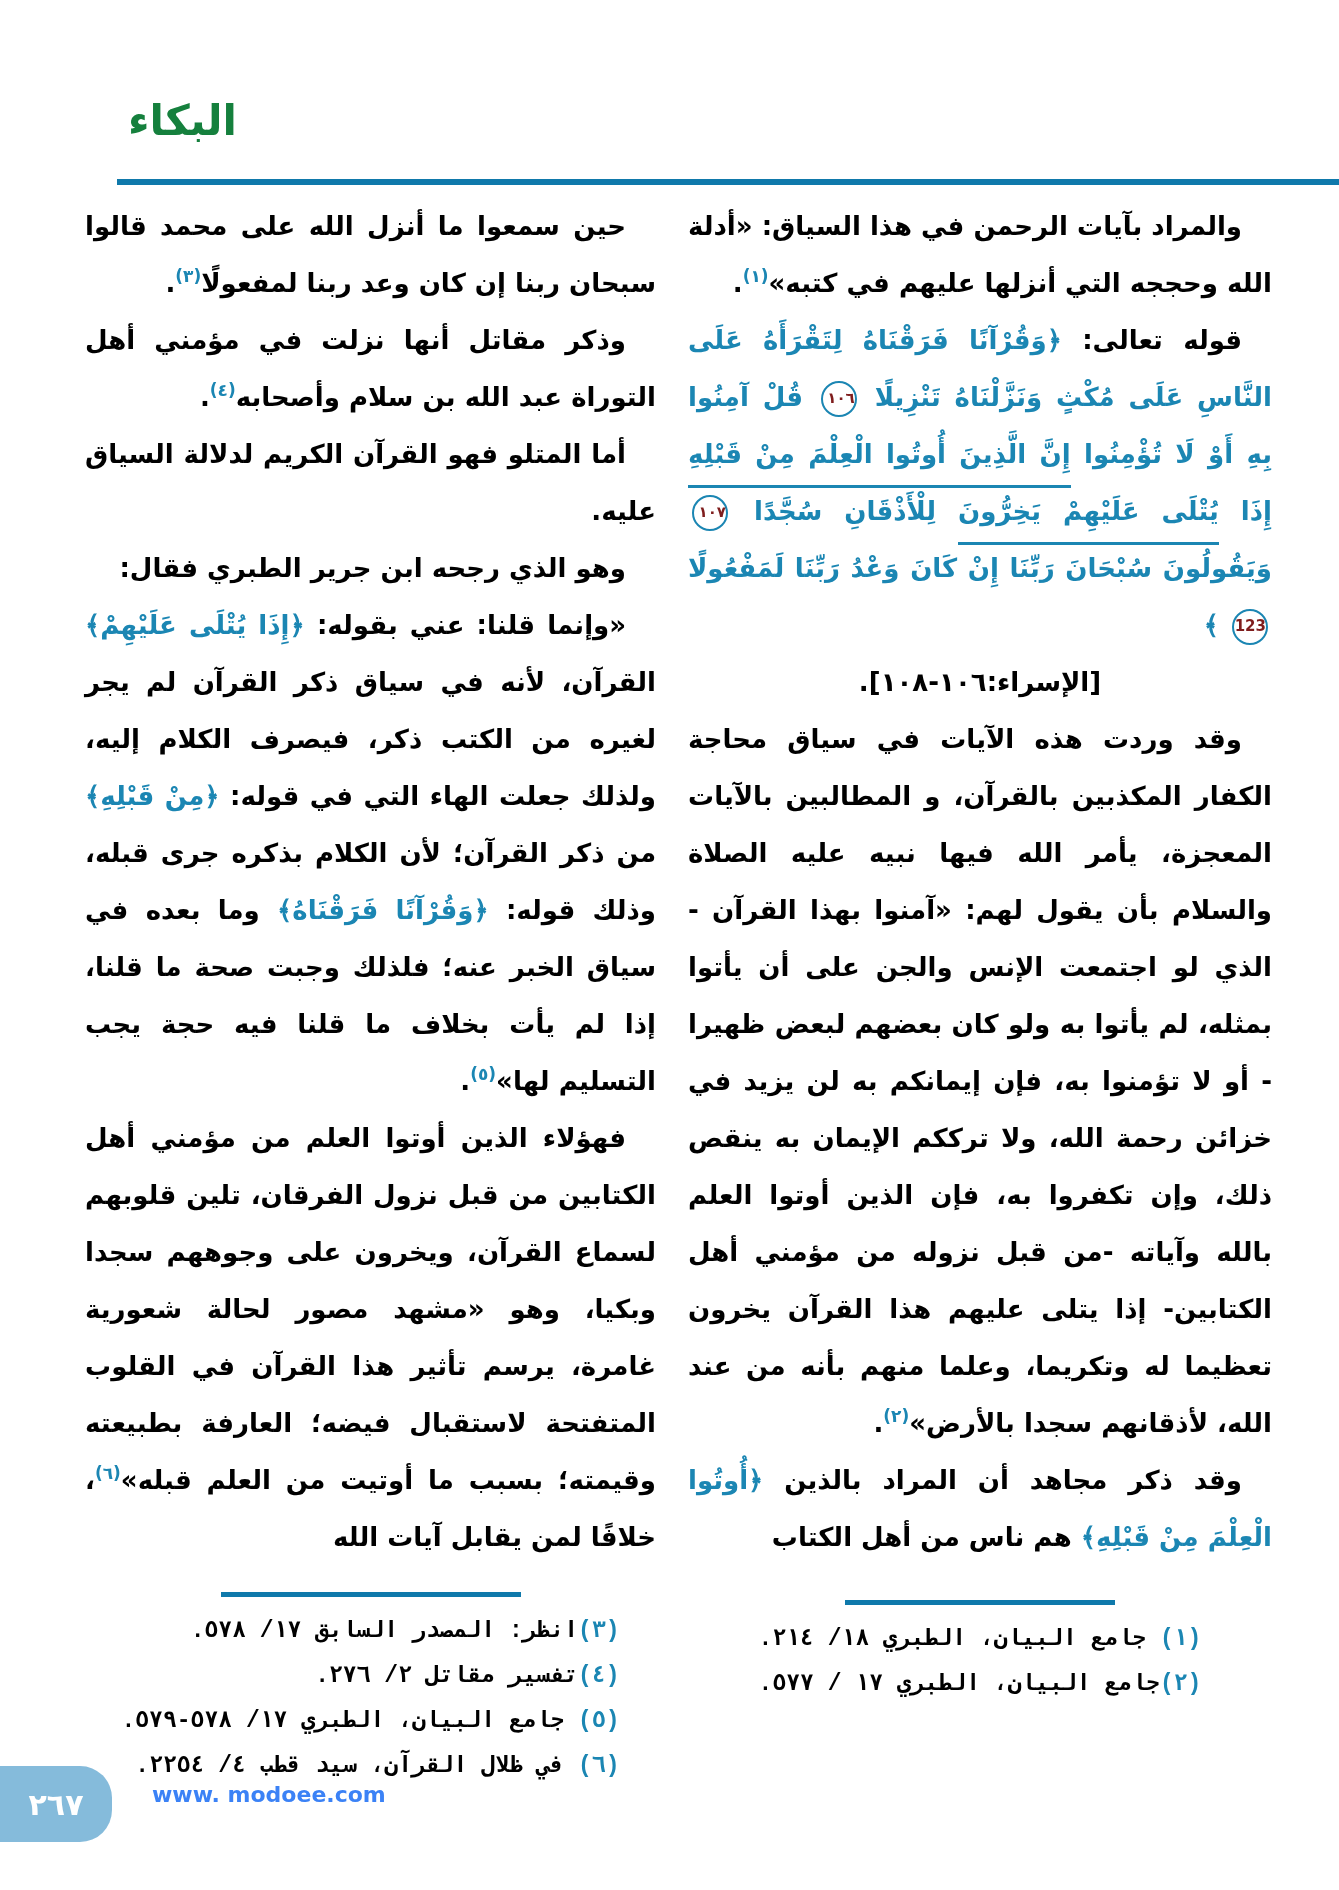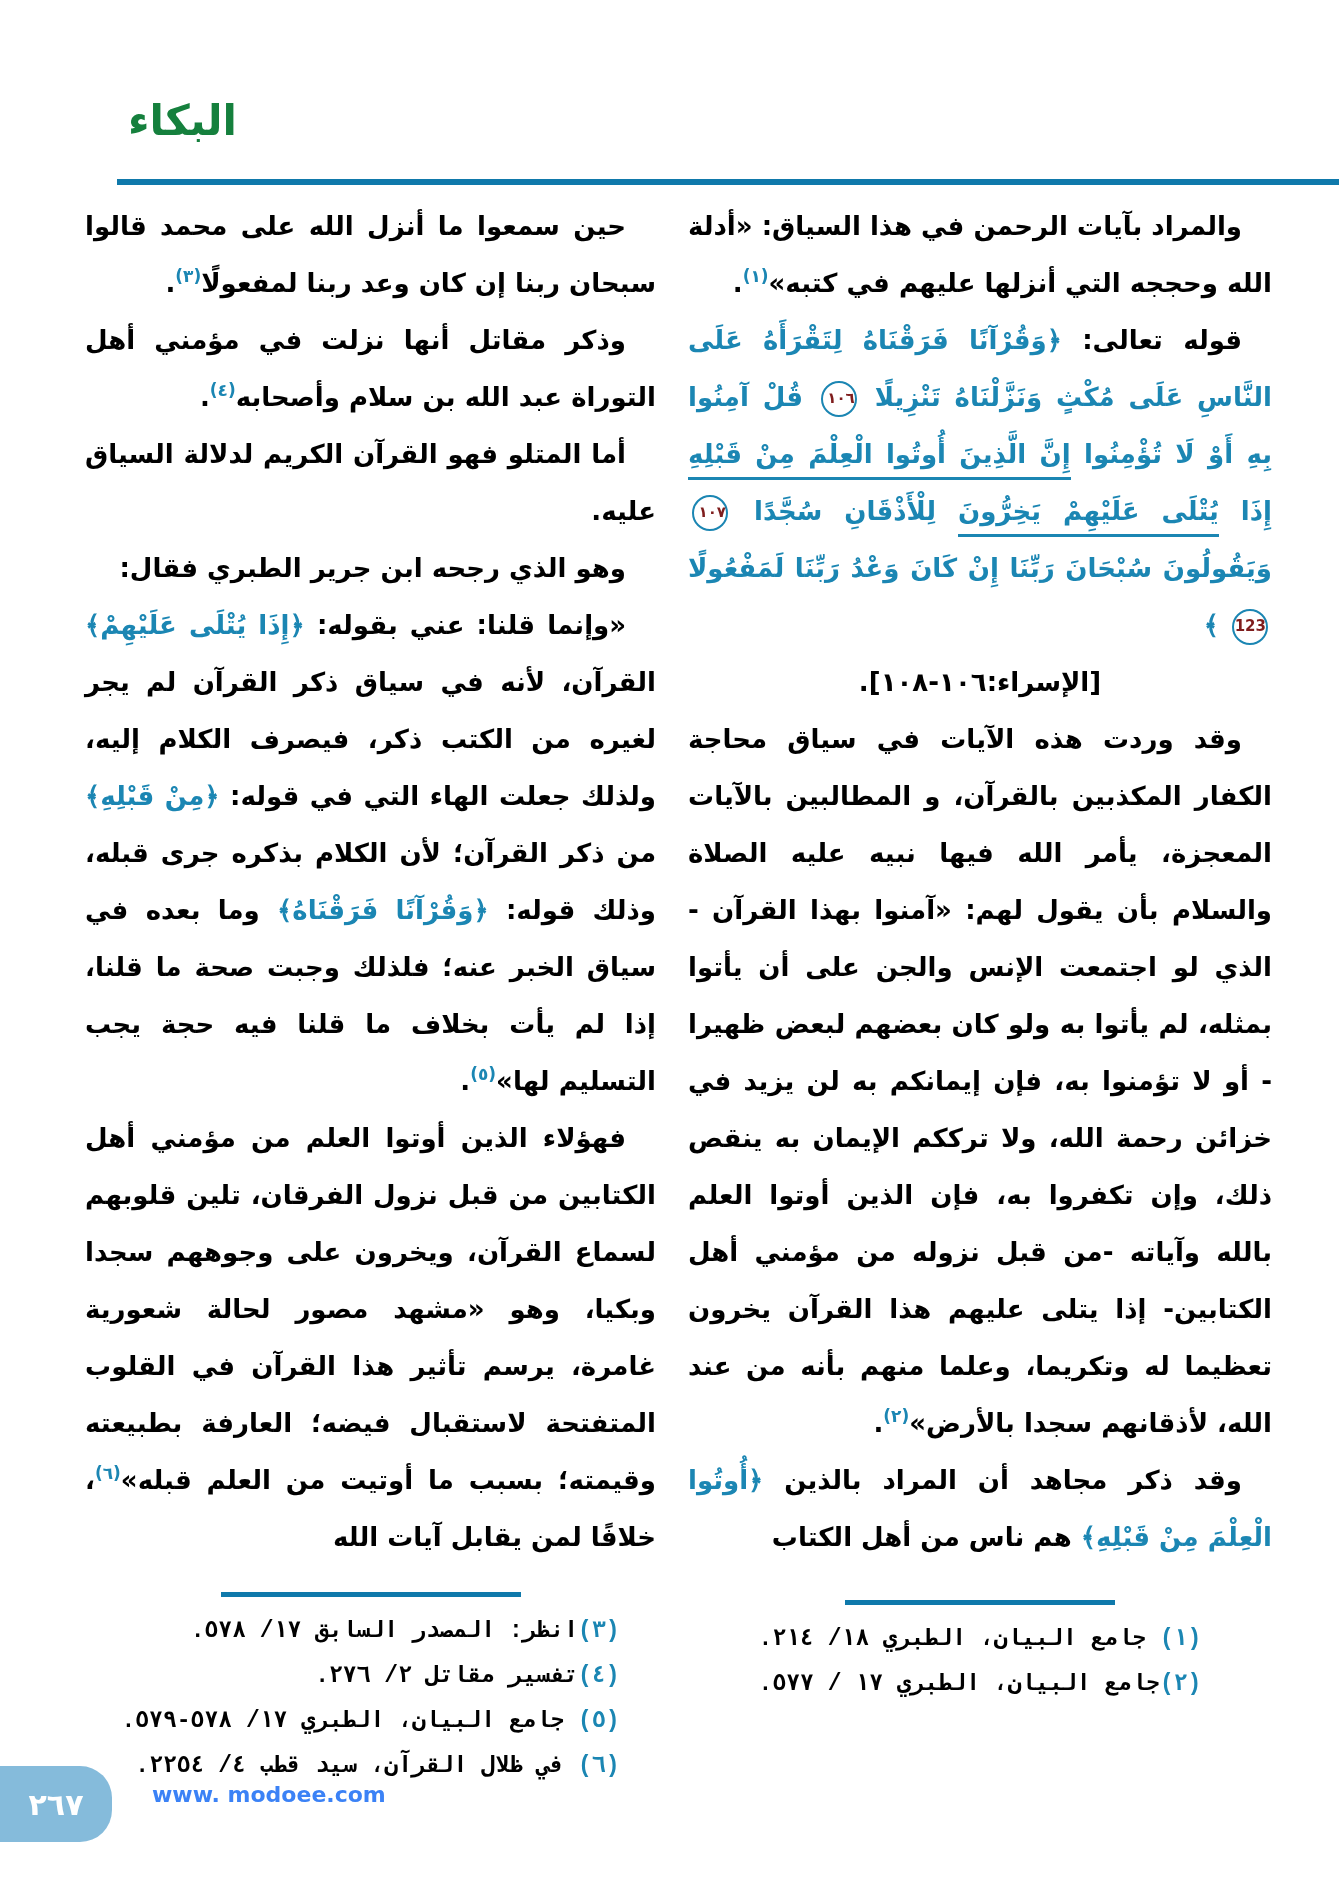--- a/index.html
+++ b/index.html
@@ -25,21 +25,21 @@
     display:flex; gap:32px; align-items:flex-start;
   }
   .col {
     font-size:26px; font-weight:bold; line-height:57px;
     text-align:justify;
   }
   .col-right { width:584px; flex:none; }
   .col-left  { flex:1; }
   .col p { text-indent:30px; margin:0; }
   .quran { color:#1b86b3; }
-  .qu { border-bottom:3px solid #1b86b3; padding-bottom:8px;margin-top:41px; }
+  .qu { border-bottom:3px solid #1b86b3; padding-bottom:16px;margin-top:41px; }
   .ayah-badge {
     display:inline-block; width:36px; height:36px;
     border:2px solid #1b86b3; border-radius:50%;
     box-shadow:0 0 0 1px #ffffff inset;
     color:#7f1d1d; font-size:15px; line-height:31px;
     text-align:right; vertical-align:middle;
     margin:0 4px; text-indent:0; font-weight:bold;
   }
   .fnref {
     color:#1b86b3; font-size:17px; vertical-align:super;

